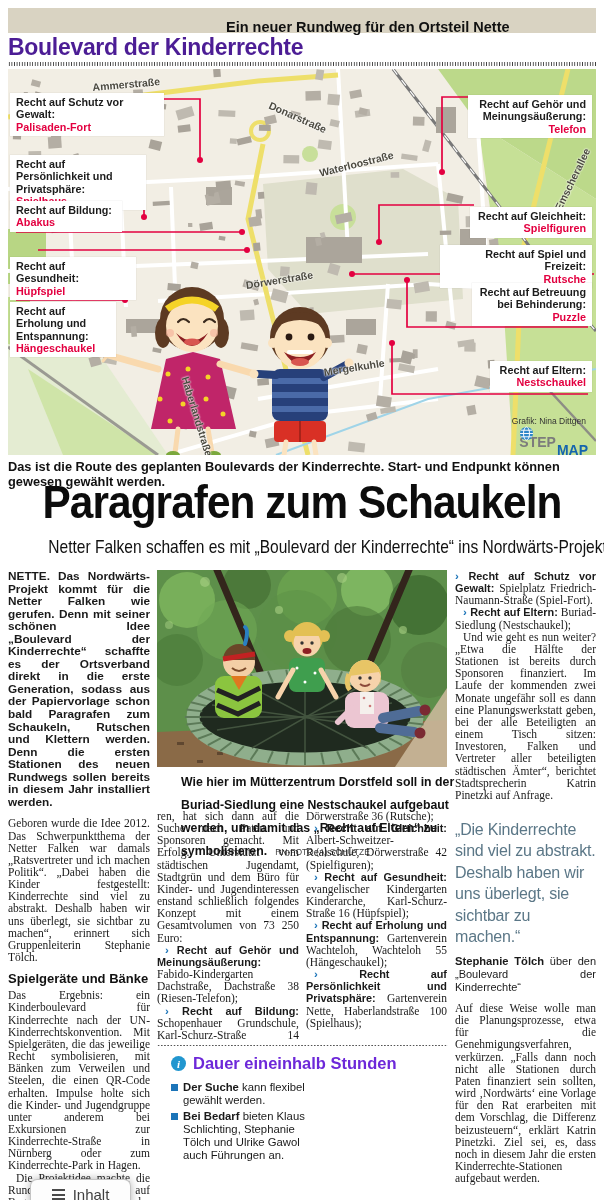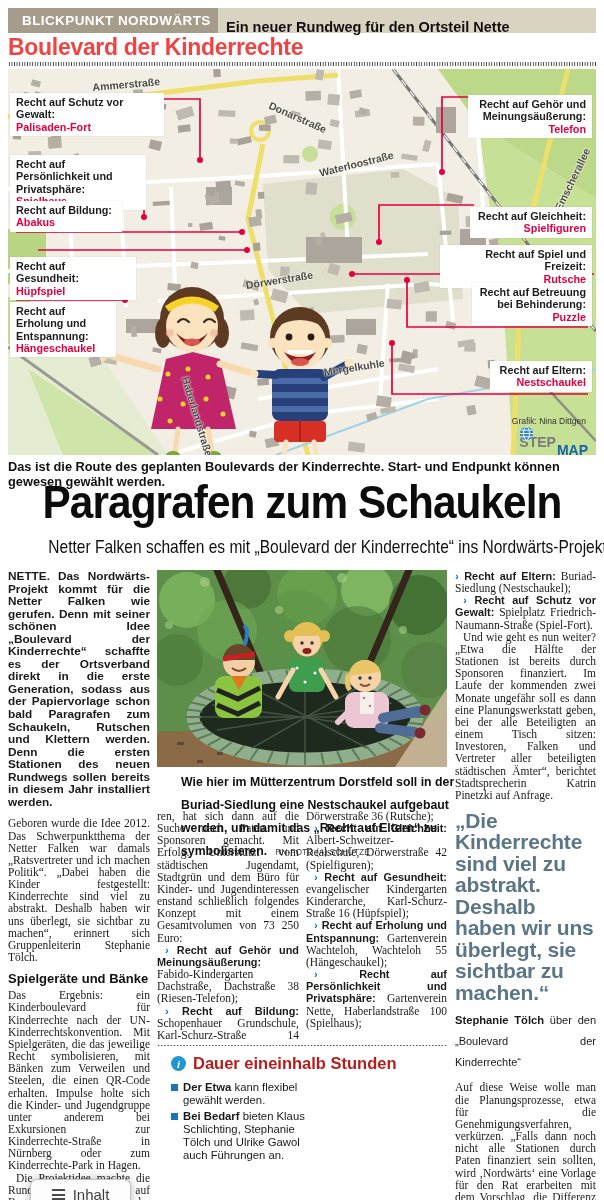--- a/index.html
+++ b/index.html
@@ -8,21 +8,21 @@
   }
   *{margin:0;padding:0;box-sizing:border-box;}
   body{background:#888;font-family:"Liberation Sans",sans-serif;}
   .page{position:relative;width:604px;height:1200px;background:#fff;overflow:hidden;margin:0 auto;}
 
   
   .kicker-strip{position:absolute;left:8px;right:8px;top:8px;height:25px;background:var(--strip-bg);}
   .kicker-sub{position:absolute;left:218px;top:11px;font-size:14.5px;font-weight:bold;color:#111;}
   .kicker-badge{position:absolute;left:8px;top:8px;width:210px;height:25px;background:var(--kicker-bg);
     color:#fff;font-weight:bold;font-size:13.5px;letter-spacing:.4px;line-height:25px;padding-left:14px;}
-  .section-title{position:absolute;left:8px;top:34px;font-size:23px;font-weight:700;letter-spacing:-.3px;color:#ef4444;}
+  .section-title{position:absolute;left:8px;top:34px;font-size:23px;font-weight:700;letter-spacing:-.3px;color:#4c1d95;}
   .dotrule{position:absolute;left:8px;right:8px;top:62px;height:4px;
     background-image:radial-gradient(circle,#3c3c3c .7px,transparent .85px);background-size:2.6px 2px;}
 
   
   .map{position:absolute;left:8px;top:69px;width:588px;height:386px;background:#f2eee4;overflow:hidden;}
   .map svg{position:absolute;left:0;top:0;}
   .mlabel{position:absolute;background:#fff;padding:3px 5px 3px 6px;font-size:10.8px;line-height:12.3px;
     font-weight:bold;color:#1c1c1c;box-shadow:0 0 0 .5px rgba(0,0,0,.06);}
   .mlabel .place{color:var(--accent-red);}
   .mlabel.right{text-align:right;padding:3px 6px 3px 5px;}
@@ -42,37 +42,37 @@
 
   
   .col{position:absolute;overflow:hidden;color:#1a1a1a;}
   .col p.bodyp{font-family:"Liberation Serif",serif;font-size:11.5px;line-height:12.15px;text-align:justify;
     overflow-wrap:break-word;hyphens:auto;}
   .col p.bodyp + p.bodyp{text-indent:8px;}
   .col p.lead{font-weight:bold;font-size:11.8px;line-height:12.55px;text-align:justify;hyphens:auto;margin-bottom:9px;}
   .col h3{font-size:13px;margin:8px 0 3px;color:#111;}
   .chev{color:var(--chev-blue);font-weight:bold;font-family:"Liberation Sans",sans-serif;}
   .ilead{font-family:"Liberation Sans",sans-serif;font-weight:bold;font-size:10.9px;}
-  .quote{font-weight:bold;font-size:21px;line-height:21.5px;color:var(--quote-blue);margin:9px 0 7px;letter-spacing:-.2px;}
-  .attr{font-size:11px;line-height:21px;text-align:justify;margin-bottom:8px;}
+  .quote{font-weight:normal;font-size:16px;line-height:21.5px;color:var(--quote-blue);margin:18px 0 7px;letter-spacing:-.2px;}
+  .attr{font-size:11px;line-height:13px;text-align:justify;margin-bottom:8px;}
   .attr b{font-size:11.2px;}
 
   .photo{position:absolute;left:157px;top:570px;width:290px;height:197px;overflow:hidden;background:#4a7c3f;}
   .photo-caption{position:absolute;left:157px;top:771px;width:290px;font-size:12.3px;line-height:23px;
     font-weight:bold;color:#111;margin-left:24px;}
   .photo-caption .credit{font-weight:normal;font-size:8.5px;color:#444;white-space:nowrap;margin-left:8px;}
 
   
   .infobox{position:absolute;left:157px;top:1044px;width:291px;height:156px;overflow:hidden;}
   .infobox .toprule{height:3px;background-image:radial-gradient(circle,#555 .8px,transparent .95px);
     background-size:3.2px 3px;margin-bottom:7px;}
   .infobox .title-row{display:flex;align-items:center;gap:7px;padding-left:14px;margin-bottom:8px;}
   .info-icon{width:15px;height:15px;border-radius:50%;background:var(--info-blue);color:#fff;flex:0 0 15px;
     font:italic bold 11px "Liberation Serif",serif;display:flex;align-items:center;justify-content:center;}
-  .infobox .title{font-size:16.5px;font-weight:bold;color:#b91c1c;}
+  .infobox .title{font-size:16.5px;font-weight:bold;color:#6d28d9;}
   .infobox .cols{display:flex;gap:10px;padding-left:14px;}
   .infobox .icol{width:134px;}
   .ibullet{position:relative;padding-left:12px;font-size:11.3px;line-height:13.1px;color:#1a1a1a;margin-bottom:3px;}
   .ibullet::before{content:"";position:absolute;left:0;top:3px;width:6.5px;height:6.5px;background:var(--chev-blue);}
 
   
   .contents-btn{position:absolute;left:30px;top:1179px;width:101px;height:30px;background:#fdfdfd;
     border:1px solid #c4c4c4;border-bottom:none;border-radius:7px 7px 0 0;box-shadow:0 0 8px rgba(0,0,0,.3);
     display:flex;align-items:center;justify-content:center;gap:8px;z-index:60;cursor:pointer;}
   .burger{display:flex;flex-direction:column;gap:2.5px;}
@@ -80,21 +80,20 @@
   .contents-btn .lbl{font-size:15px;color:#3f3f3f;}
 </style>
 </head>
 <body>
 
 <div class="page">
 
   <div class="kicker-strip">
     <span class="kicker-sub">Ein neuer Rundweg für den Ortsteil Nette</span>
   </div>
-  <div class="kicker-badge">BLICKPUNKT NORDWÄRTS</div>
   <div class="section-title">Boulevard der Kinderrechte</div>
   <div class="dotrule"></div>
 
   <div class="map">
     <svg id="map-svg" width="588" height="386" viewBox="0 0 588 386">
       <rect x="0" y="0" width="588" height="386" fill="#f2eee4"></rect>
 
       <polygon points="430,0 588,0 588,130 470,55" fill="#bcd98a"></polygon>
       <polygon points="470,55 588,130 588,386 505,386 495,230" fill="#c6e096"></polygon>
       <rect x="0" y="160" width="38" height="55" fill="#b8d684"></rect>
@@ -565,37 +564,37 @@
       <p class="bodyp"><span class="chev">› </span><span class="ilead">Recht auf Bildung:</span> Schopenhauer Grundschule, Karl-Schurz-Straße 14 (Abakus/Rechenhilfsmittel);</p>
     </div>
   <div class="col" style="left:306px;top:810px;width:141px;height:232px;">
       <p class="bodyp">Dörwerstraße 36 (Rutsche);</p>
       <p class="bodyp"><span class="chev">› </span><span class="ilead">Recht auf Gleichheit:</span> Albert-Schweitzer-Realschule, Dörwerstraße 42 (Spielfiguren);</p>
       <p class="bodyp"><span class="chev">› </span><span class="ilead">Recht auf Gesundheit:</span> evangelischer Kindergarten Kinderarche, Karl-Schurz-Straße 16 (Hüpfspiel);</p>
       <p class="bodyp"><span class="chev">› </span><span class="ilead">Recht auf Erholung und Entspannung:</span> Gartenverein Wachteloh, Wachteloh 55 (Hängeschaukel);</p>
       <p class="bodyp"><span class="chev">› </span><span class="ilead">Recht auf Persönlichkeit und Privatsphäre:</span> Gartenverein Nette, Haberlandstraße 100 (Spielhaus);</p>
     </div>
   <div class="col" style="left:455px;top:570px;width:141px;height:630px;">
+      <p class="bodyp"><span class="chev">› </span><span class="ilead">Recht auf Schutz vor Gewalt:</span> Spielplatz Friedrich-Naumann-Straße (Spiel-Fort).</p>
       <p class="bodyp"><span class="chev">› </span><span class="ilead">Recht auf Eltern:</span> Buriad-Siedlung (Nestschaukel);</p>
-      <p class="bodyp"><span class="chev">› </span><span class="ilead">Recht auf Schutz vor Gewalt:</span> Spielplatz Friedrich-Naumann-Straße (Spiel-Fort).</p>
       <p class="bodyp">Und wie geht es nun weiter? „Etwa die Hälfte der Stationen ist bereits durch Sponsoren finanziert. Im Laufe der kommenden zwei Monate ungefähr soll es dann eine Planungswerkstatt geben, bei der alle Beteiligten an einem Tisch sitzen: Investoren, Falken und Vertreter aller beteiligten städtischen Ämter“, berichtet Stadtsprecherin Katrin Pinetzki auf Anfrage.</p>
       <div class="quote">„Die Kinderrechte sind viel zu abstrakt. Deshalb haben wir uns überlegt, sie sichtbar zu machen.“</div>
       <p class="attr"><b>Stephanie Tölch</b> über den „Boulevard der Kinderrechte“</p>
       <p class="bodyp">Auf diese Weise wolle man die Planungsprozesse, etwa für die Genehmigungsverfahren, verkürzen. „Falls dann noch nicht alle Stationen durch Paten finanziert sein sollten, wird ‚Nordwärts‘ eine Vorlage für den Rat erarbeiten mit dem Vorschlag, die Differenz beizusteuern“, erklärt Katrin Pinetzki. Ziel sei, es, dass noch in diesem Jahr die ersten Kinderrechte-Stationen aufgebaut werden.</p>
     </div>
 
   <div class="infobox">
     <div class="toprule"></div>
     <div class="title-row">
       <span class="info-icon">i</span>
       <span class="title">Dauer eineinhalb Stunden</span>
     </div>
     <div class="cols" id="info-cols">
         <div class="icol">
-          <div class="ibullet"><b>Der Etwa</b> kann flexibel gewählt werden.</div>
+          <div class="ibullet"><b>Der Suche</b> kann flexibel gewählt werden.</div>
           <div class="ibullet"><b>Bei Bedarf</b> bieten Klaus Schlichting, Stephanie Tölch und Ulrike Gawol auch Führungen an.</div>
         </div>
       </div>
   </div>
 
   <div class="contents-btn">
     <span class="burger">
         <i></i>
         <i></i>
         <i></i>

